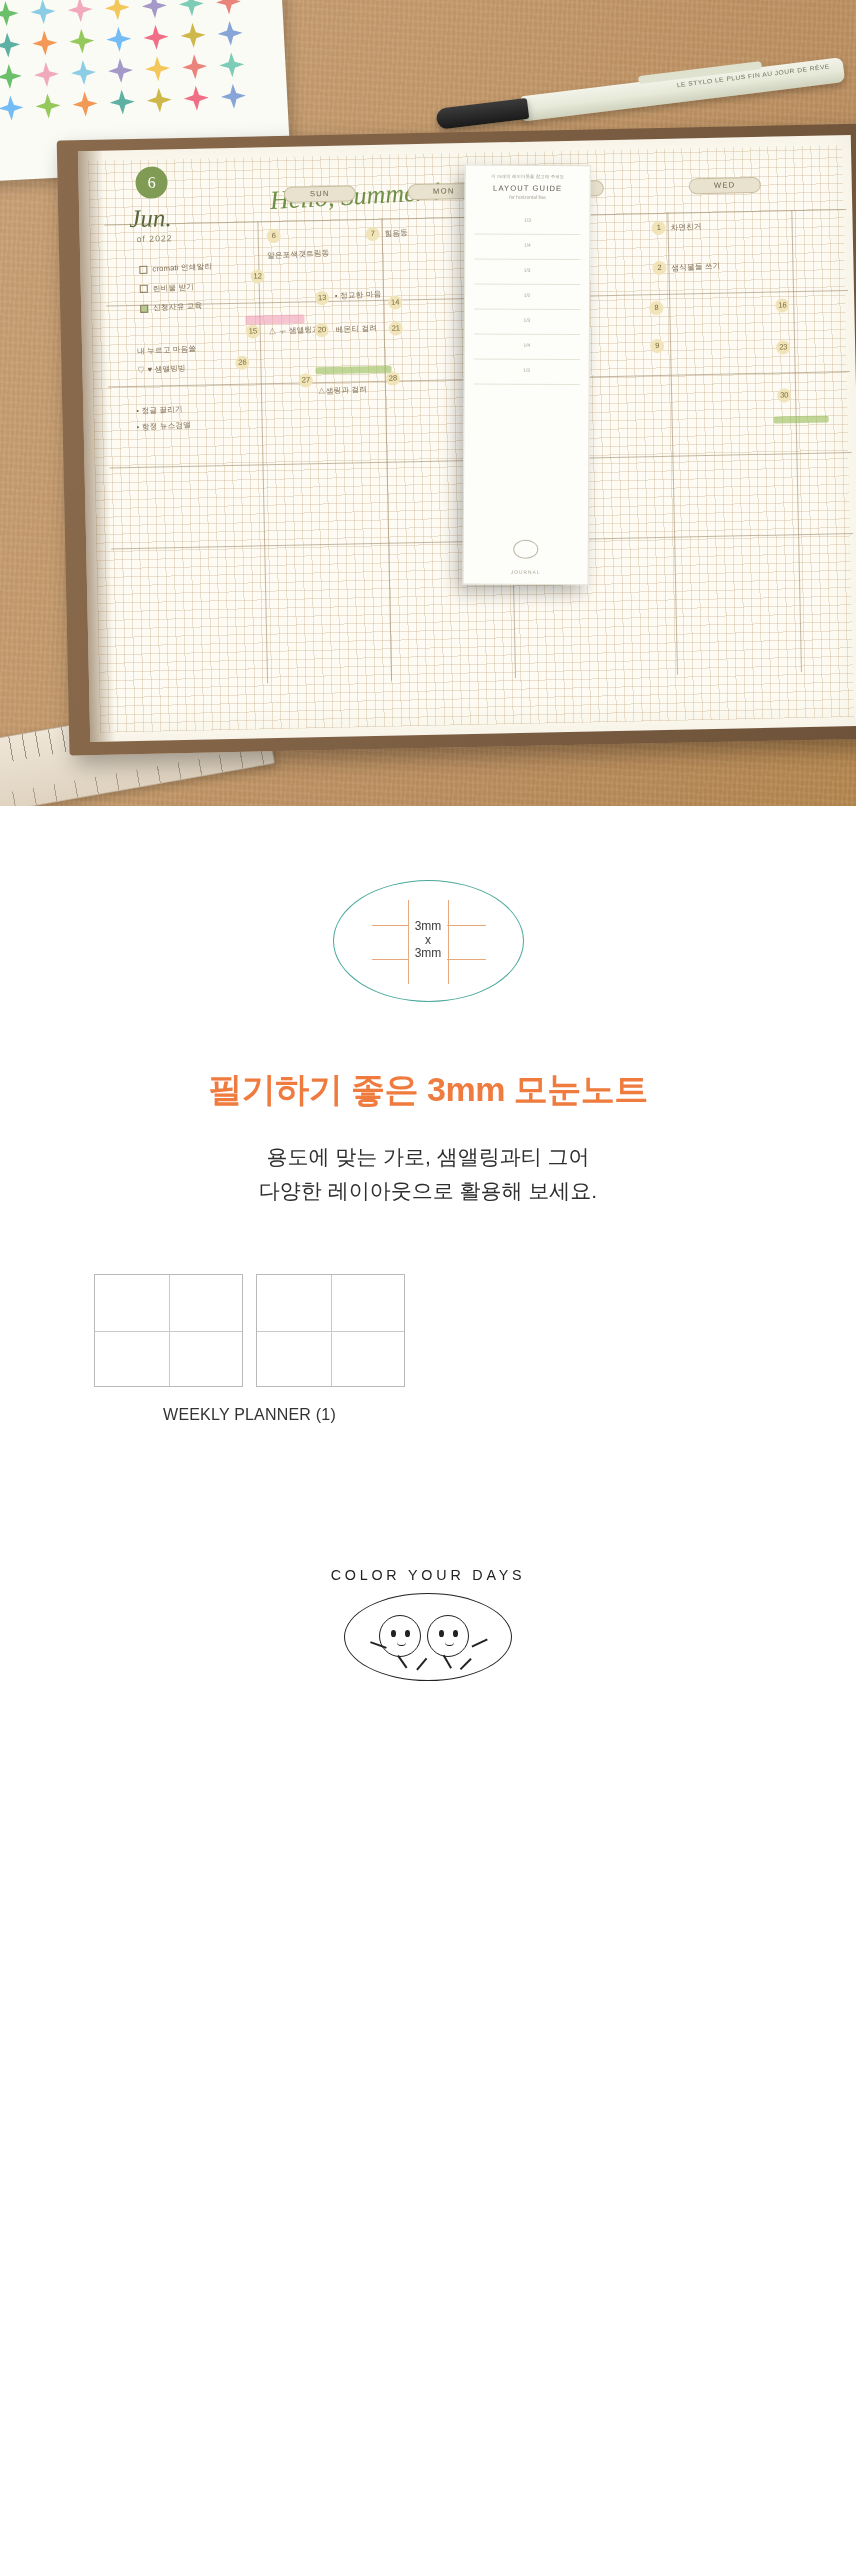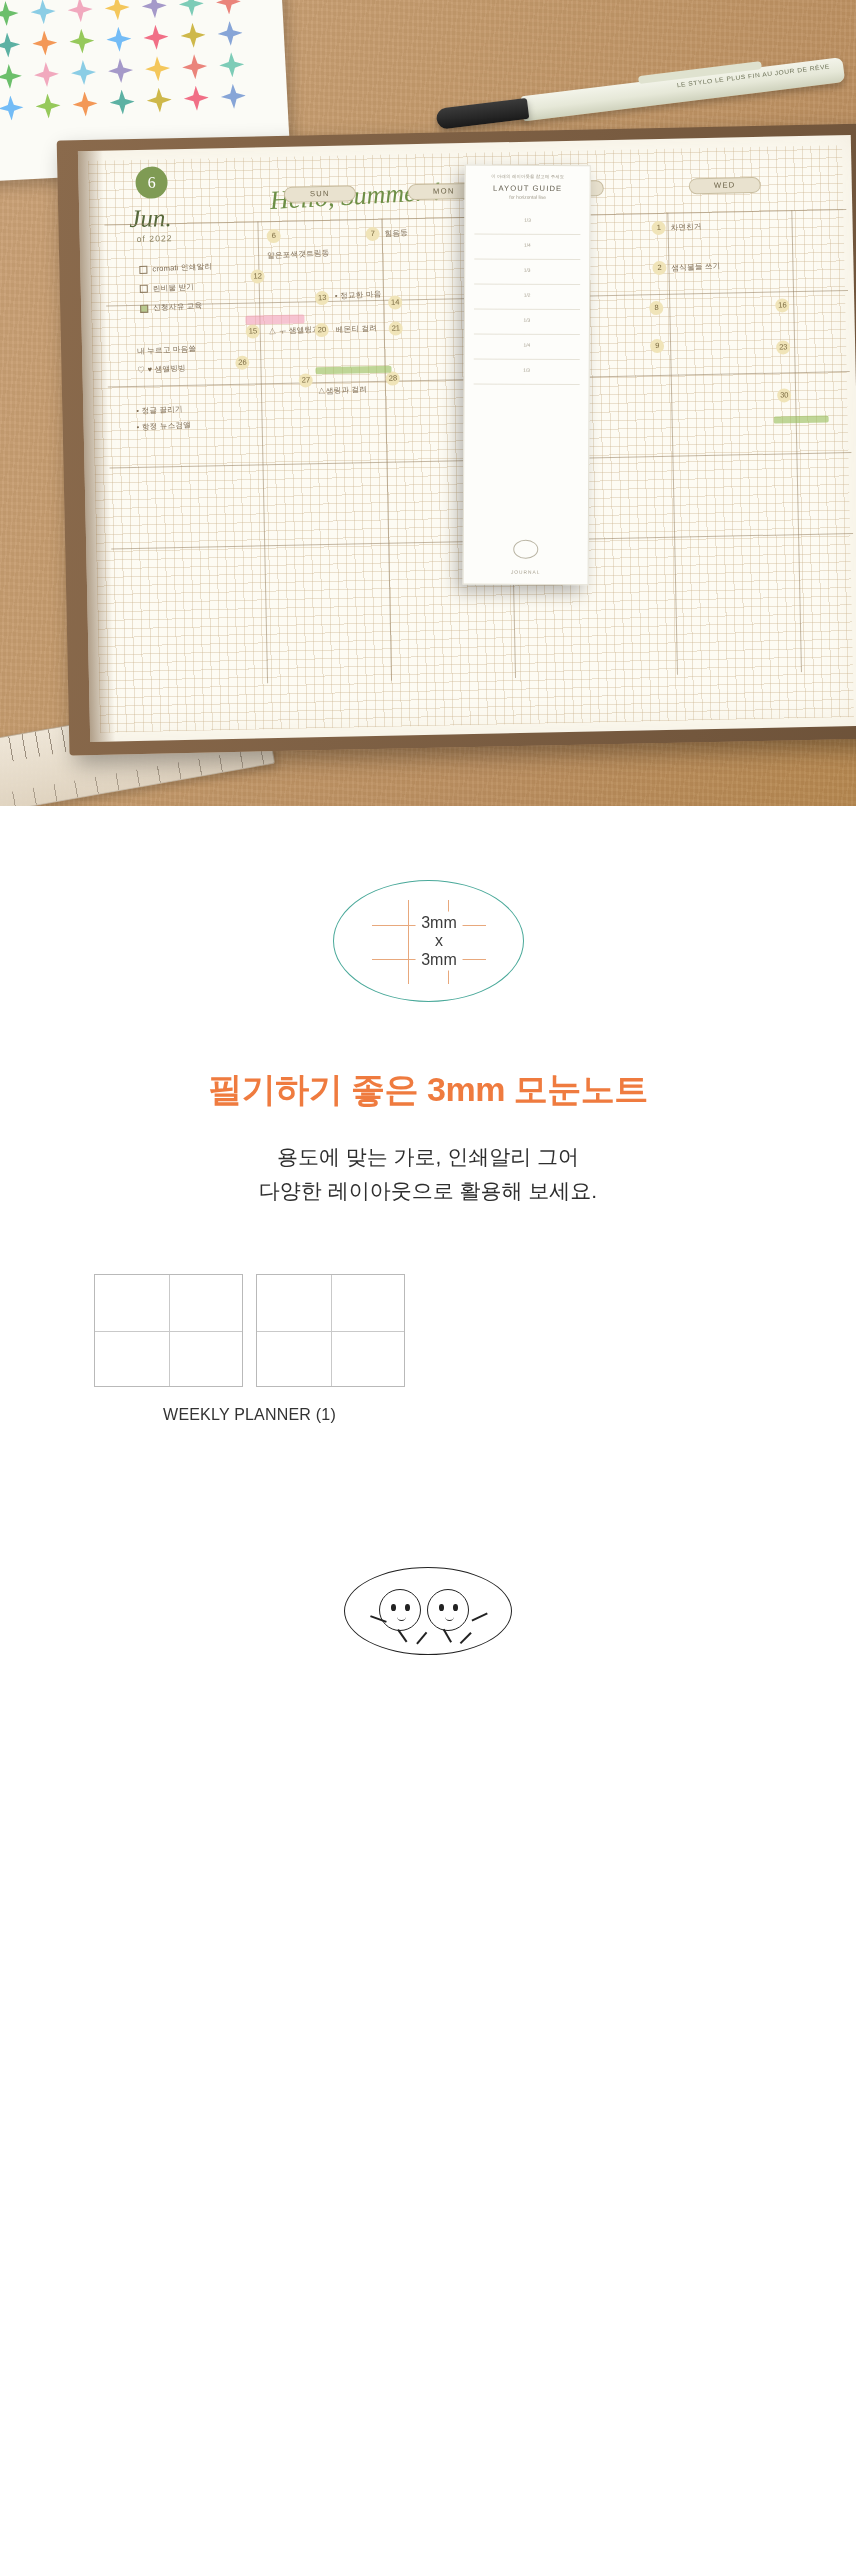--- a/index.html
+++ b/index.html
@@ -347,27 +347,26 @@
   .gb-v1, .gb-v2 { position: absolute; top: 0; bottom: 0; width: 1px; background: #e8a87c; }
   .gb-v1 { left: 36px; }
   .gb-v2 { left: 76px; }
   .gb-h1, .gb-h2 { position: absolute; left: 0; right: 0; height: 1px; background: #e8a87c; }
   .gb-h1 { top: 25px; }
   .gb-h2 { top: 59px; }
   .gb-text {
     position: absolute;
     left: 50%; top: 50%;
     transform: translate(-50%,-50%);
-    font-size: 16px;
+    font-size: 12px;
     line-height: 1.15;
     color: #3b3b3b;
     background: #fff;
     padding: 1.9px 5.7px;
     white-space: pre-line;
-    margin-left: 11px;
   }
 
   .headline {
     margin-top: 65px;
     font-size: 34px;
     font-weight: bold;
     color: #ef7b3f;
     letter-spacing: -0.5px;
   }
   .subline {
@@ -611,21 +610,21 @@
         <div class="gb-h2"></div>
     </div>
     <div class="gb-text">3mm
 x
 3mm</div>
   </div>
 
   <div class="headline">필기하기 좋은 3mm 모눈노트</div>
 
   <div class="subline">
-    <div>용도에 맞는 가로, 인쇄알리 그어</div>
+    <div>용도에 맞는 가로, 샘앨링과티 그어</div>
     <div>다양한 레이아웃으로 활용해 보세요.</div>
   </div>
 
   <div class="layouts">
 
 
     <div class="layout-cell">
       <div class="spread">
         <div class="page">
           <div class="vl" style="left:74px"></div>
@@ -637,20 +636,21 @@
         </div>
       </div>
       <div class="layout-label">WEEKLY PLANNER (1)</div>
     </div>
 
 
 
   </div>
 
   <div class="footer">
+    <div class="footer-title">COLOR YOUR DAYS</div>
     <div class="footer-oval">
       <div class="char left">
         <div class="eye e1"></div>
           <div class="eye e2"></div>
         <div class="mouth"></div>
       </div>
       <div class="char right">
         <div class="eye e1"></div>
           <div class="eye e2"></div>
         <div class="mouth"></div>

